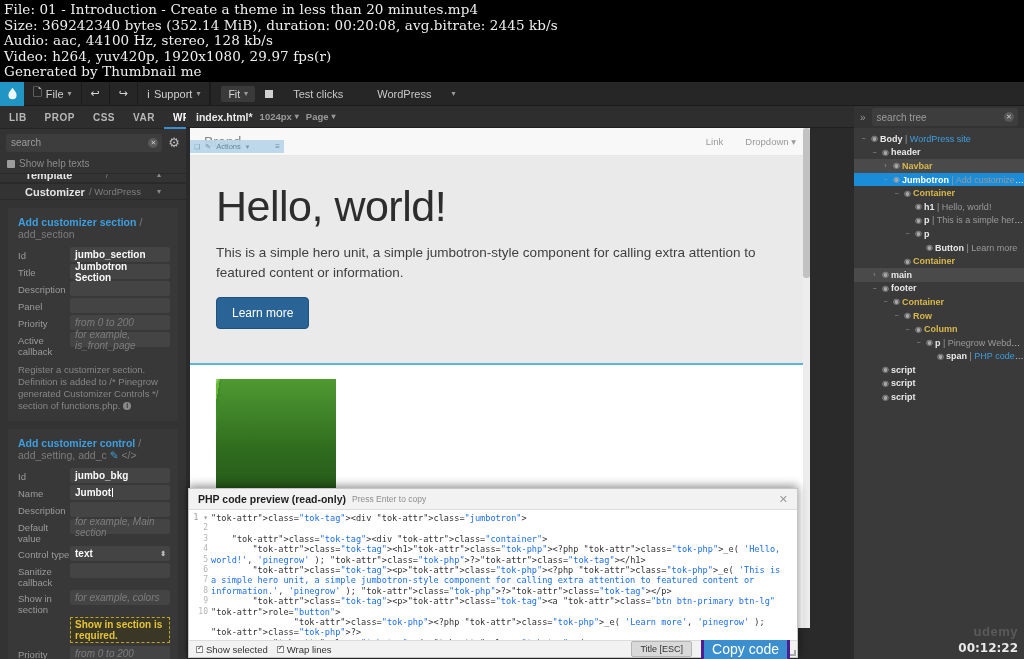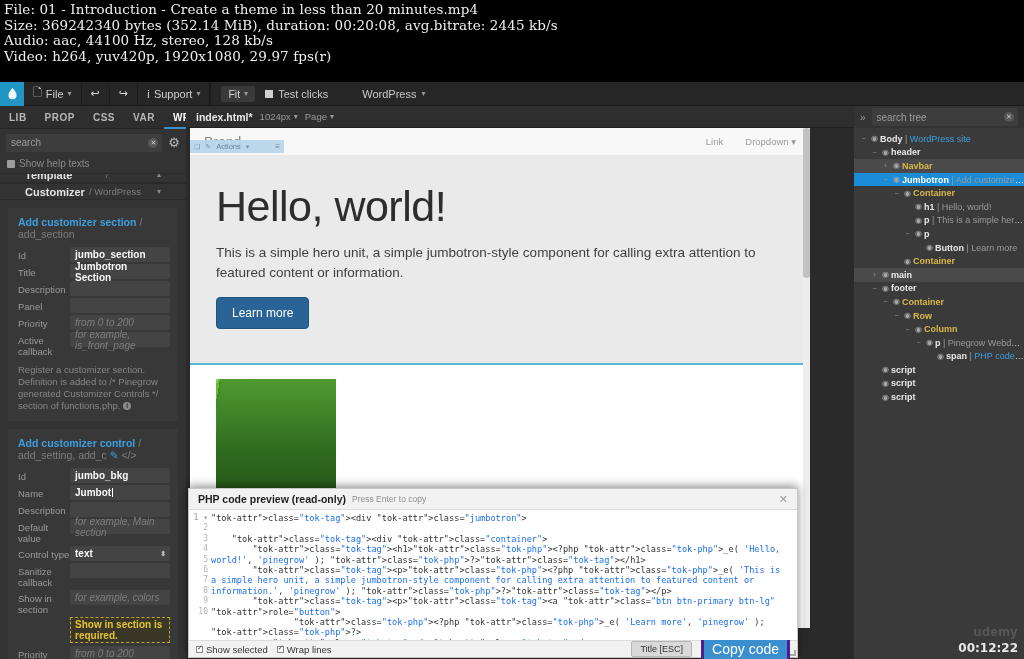--- a/index.html
+++ b/index.html
@@ -43,21 +43,21 @@
     border-right:1px solid #1b1b1b;
   }
   .tb-sep { width:1px; height:24px; background:#1b1b1b; }
   .tb-arrow { font-size:8px; color:#9a9a9a; }
   .tb-icon { color:#d6d6d6; font-size:11px; display:inline-block; }
   .tb-fit {
     background:#3a3a3a; border-radius:2px; padding:2px 7px;
     color:#d8d8d8; font-size:10.5px; margin-left:10px;
     display:flex; align-items:center; gap:4px;
   }
-  .tb-plain { color:#c9c9c9; font-size:11px; padding:0 10px; display:flex; align-items:center; gap:5px; }
+  .tb-plain { color:#c9c9c9; font-size:11px; padding:0 10px; display:flex; align-items:center; gap:20px; }
   .tb-chk { width:8px; height:8px; background:#d0d0d0; display:inline-block; }
 
   
   #left { position:absolute; left:0; top:24px; width:186px; height:553px; background:#333333; }
   #left-tabs {
     height:23px; background:#2e2e2e; display:flex; align-items:center;
     border-bottom:1px solid #242424; position:relative;
   }
   .ltab {
     padding:0 9px; height:23px; line-height:23px;
@@ -126,21 +126,21 @@
   }
   .pencil { color:#3d9fe0; }
 
   
   #center { position:absolute; left:186px; top:24px; width:668px; height:553px; background:#2a2a2a; }
   #page-tab {
     height:22px; background:#2e2e2e; display:flex; align-items:center; padding:0 10px; gap:7px;
     border-bottom:1px solid #202020;
   }
   #page-tab .fname { font-size:10.5px; font-weight:bold; color:#e9e9e9; }
-  #page-tab .meta { font-size:9.5px; color:#9a9a9a; display:flex; align-items:center; gap:3px; }
+  #page-tab .meta { font-size:9.5px; color:#9a9a9a; display:flex; align-items:center; gap:3px;font-weight:bold; }
 
   #canvas {
     position:absolute; left:4px; top:22px; width:620px; height:500px;
     background:#ffffff; overflow:hidden;
   }
   .pv-navbar {
     height:28px; background:#f8f8f8; border-bottom:1px solid #e7e7e7;
     display:flex; align-items:center; padding:0 14px; position:relative;
   }
   .pv-brand { font-size:14px; color:#888; }
@@ -259,20 +259,21 @@
   }
 </style>
 </head>
 <body>
 
 <div id="video-info">
   <div class="line">File: 01 - Introduction  - Create a theme in less than 20 minutes.mp4</div>
   <div class="line">Size: 369242340 bytes (352.14 MiB), duration: 00:20:08, avg.bitrate: 2445 kb/s</div>
   <div class="line">Audio: aac, 44100 Hz, stereo, 128 kb/s</div>
   <div class="line">Video: h264, yuv420p, 1920x1080, 29.97 fps(r)</div>
+  <div class="line">Generated by Thumbnail me</div>
 </div>
 
 <div id="app">
 
   <div id="toolbar">
     <div class="tb-logo">
       <svg width="13" height="13" viewBox="0 0 16 16">
           <path d="M8 1 C5 5 3 7 3 10 a5 5 0 0 0 10 0 C13 7 11 5 8 1 z" fill="#ffffff" opacity="0.92"></path>
         </svg>
     </div>

